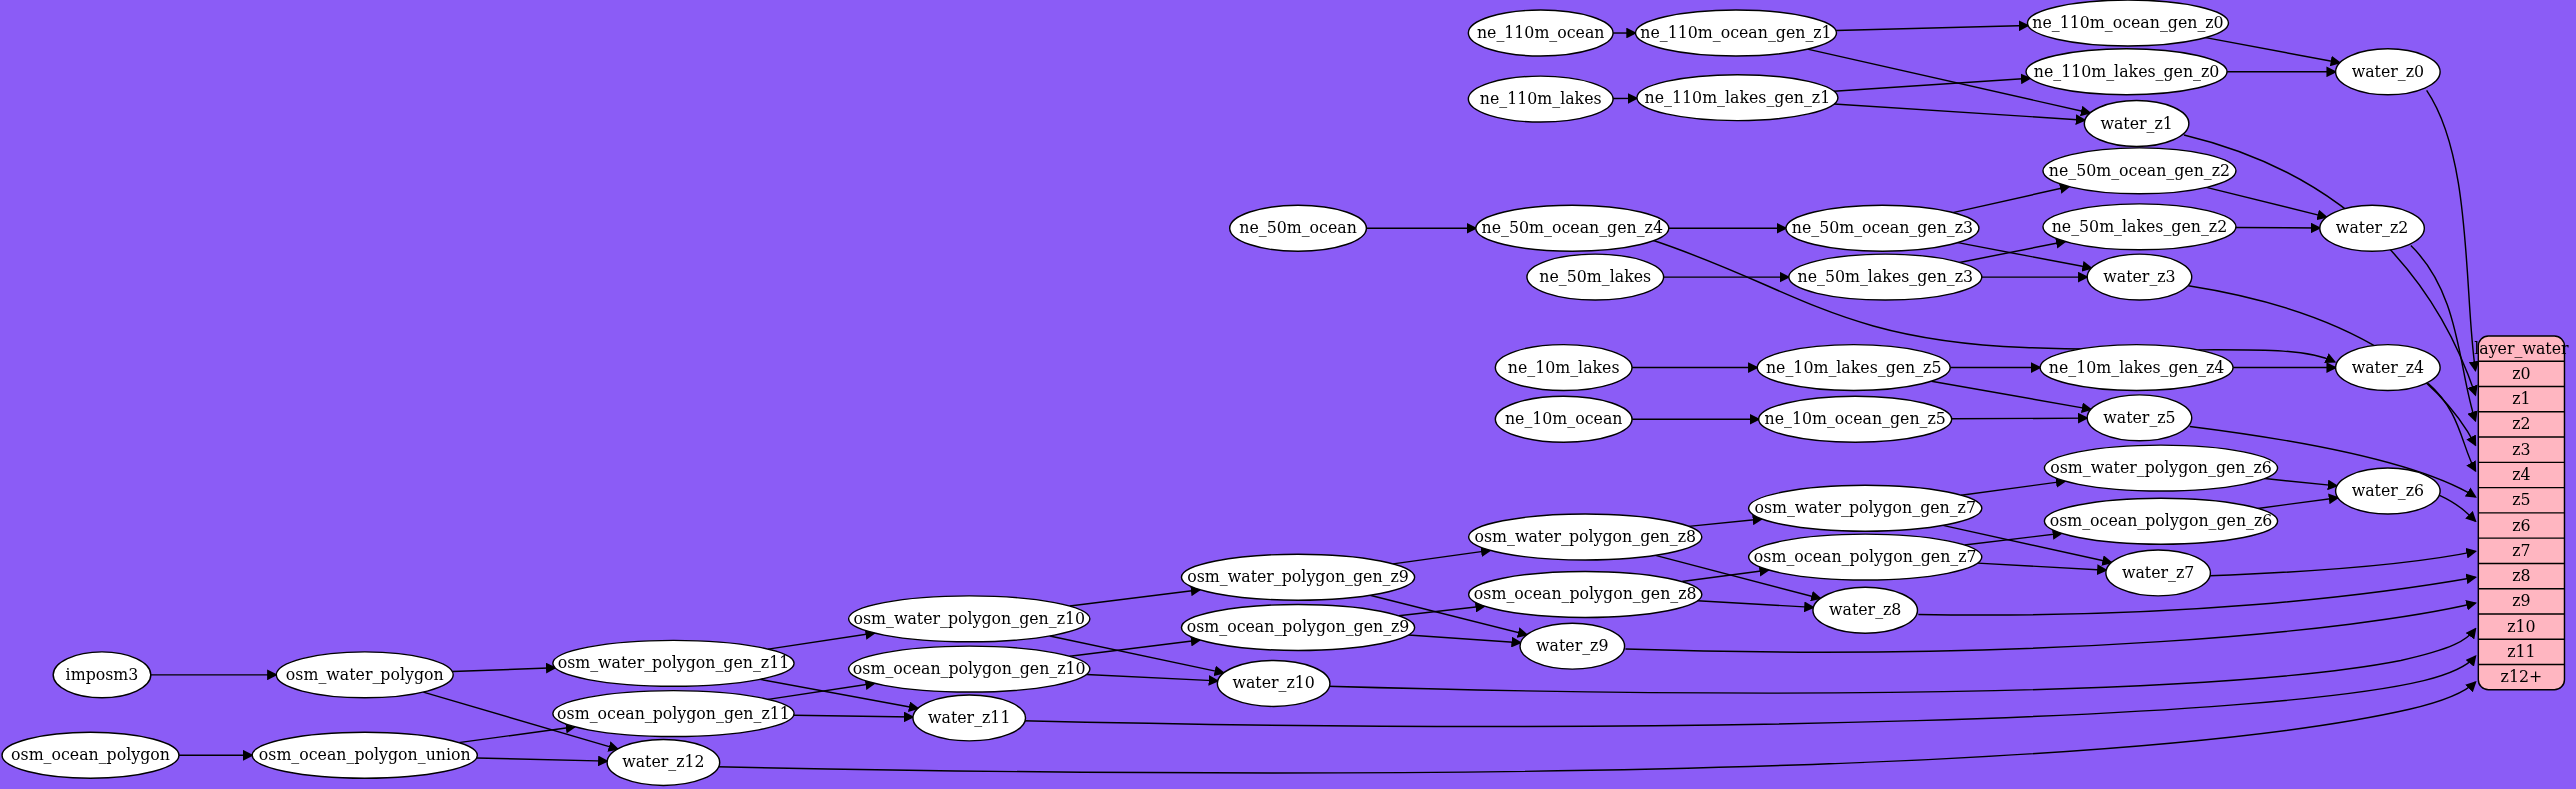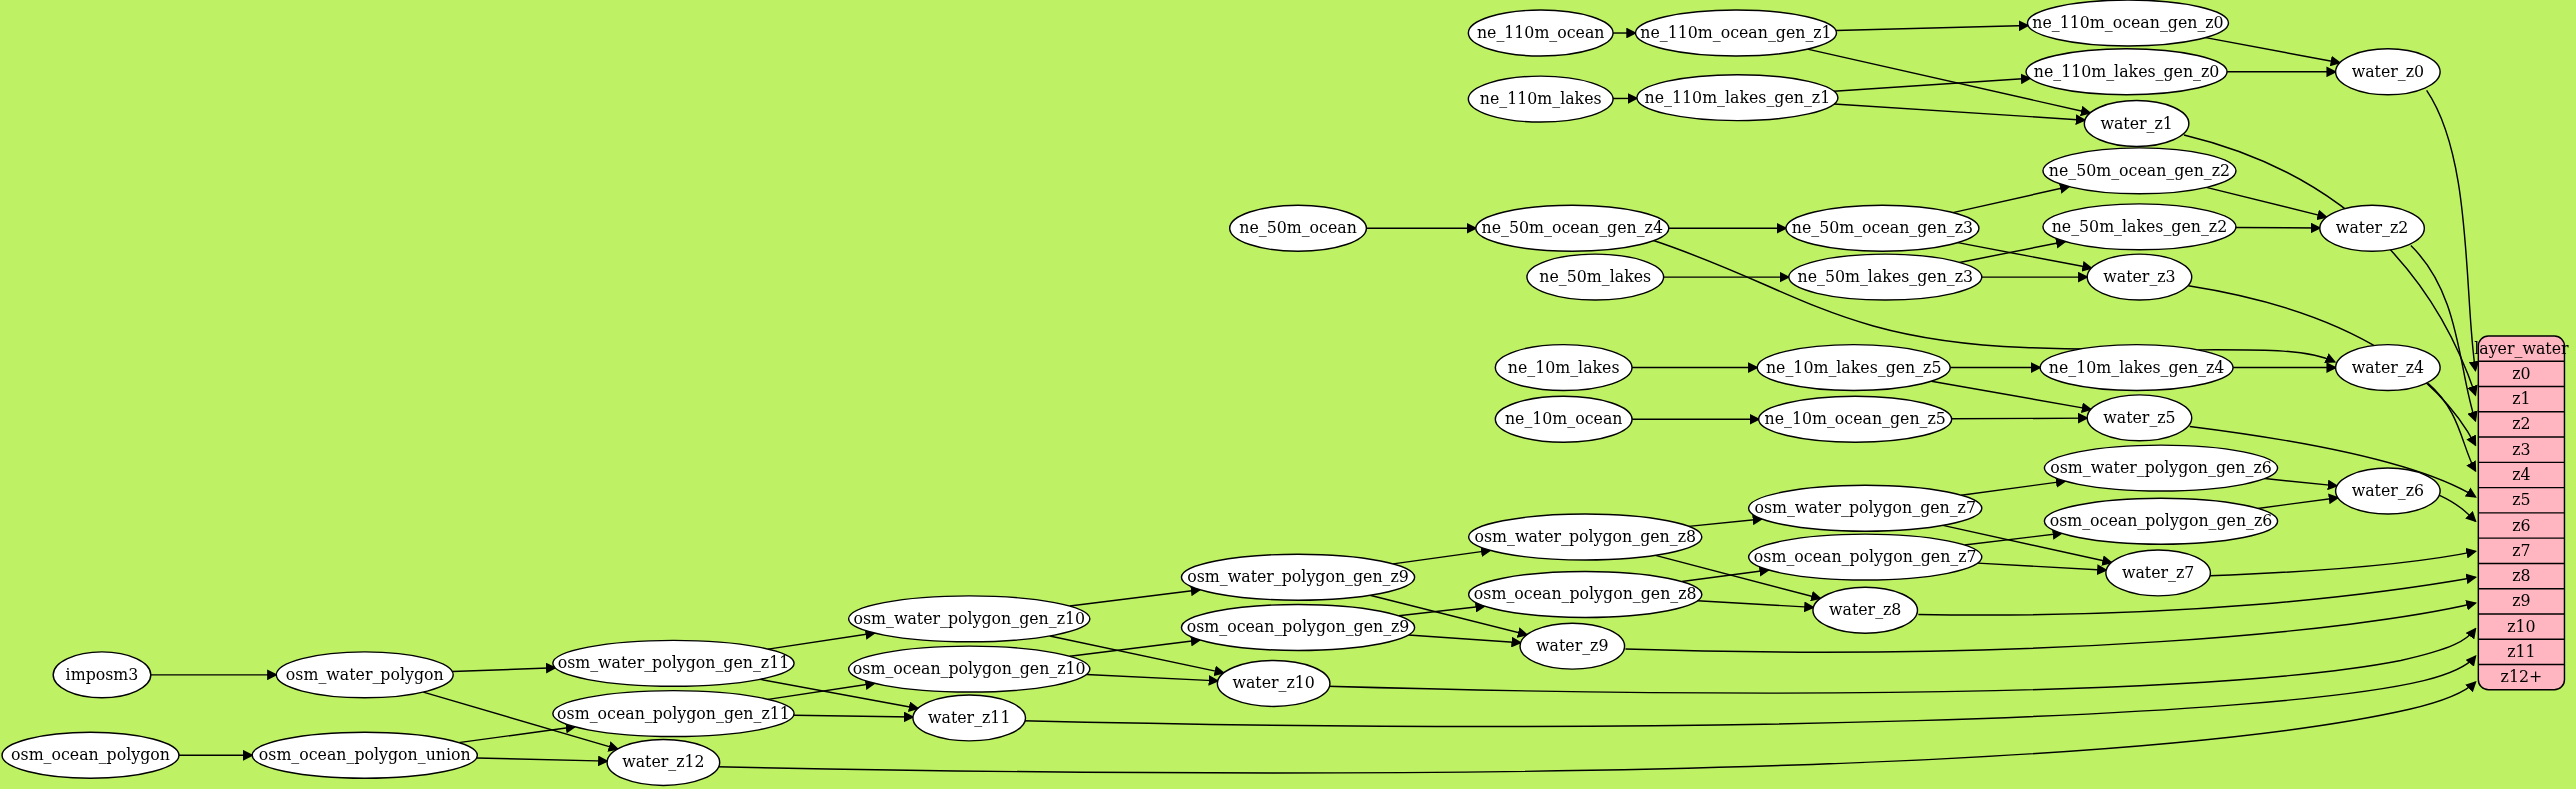--- a/index.html
+++ b/index.html
@@ -1,16 +1,16 @@
 <!DOCTYPE html>
 <html style="font-size:11.5px"><head>
 <meta charset="utf-8">
 <style>
   html,body{margin:0;padding:0;background:#ffffff;}
-  .canvas{width:2576px;height:789px;background:#bef264;overflow:hidden;}
+  .canvas{width:2576px;height:789px;background:#8b5cf6;overflow:hidden;}
   svg{display:block;}
   text{font-family:"DejaVu Serif","Liberation Serif",serif;fill:#000000;}
   .node-ellipse{fill:#ffffff;stroke:#000000;stroke-width:1;}
   .edge{fill:none;stroke:#000000;stroke-width:1;}
   .node-label{font-size:11px;text-anchor:middle;}
   .record-label{font-size:11px;text-anchor:middle;}
 </style>
 </head>
 <body>
 

